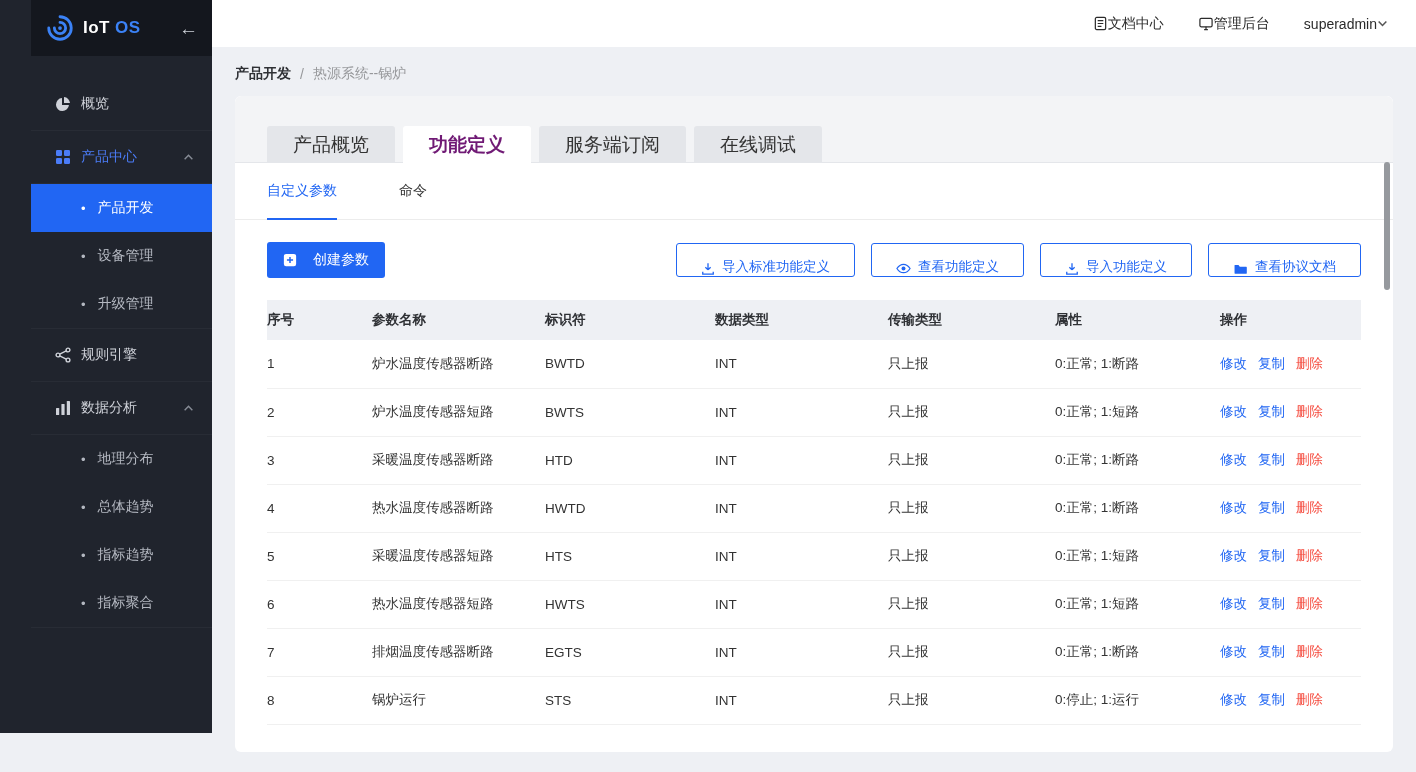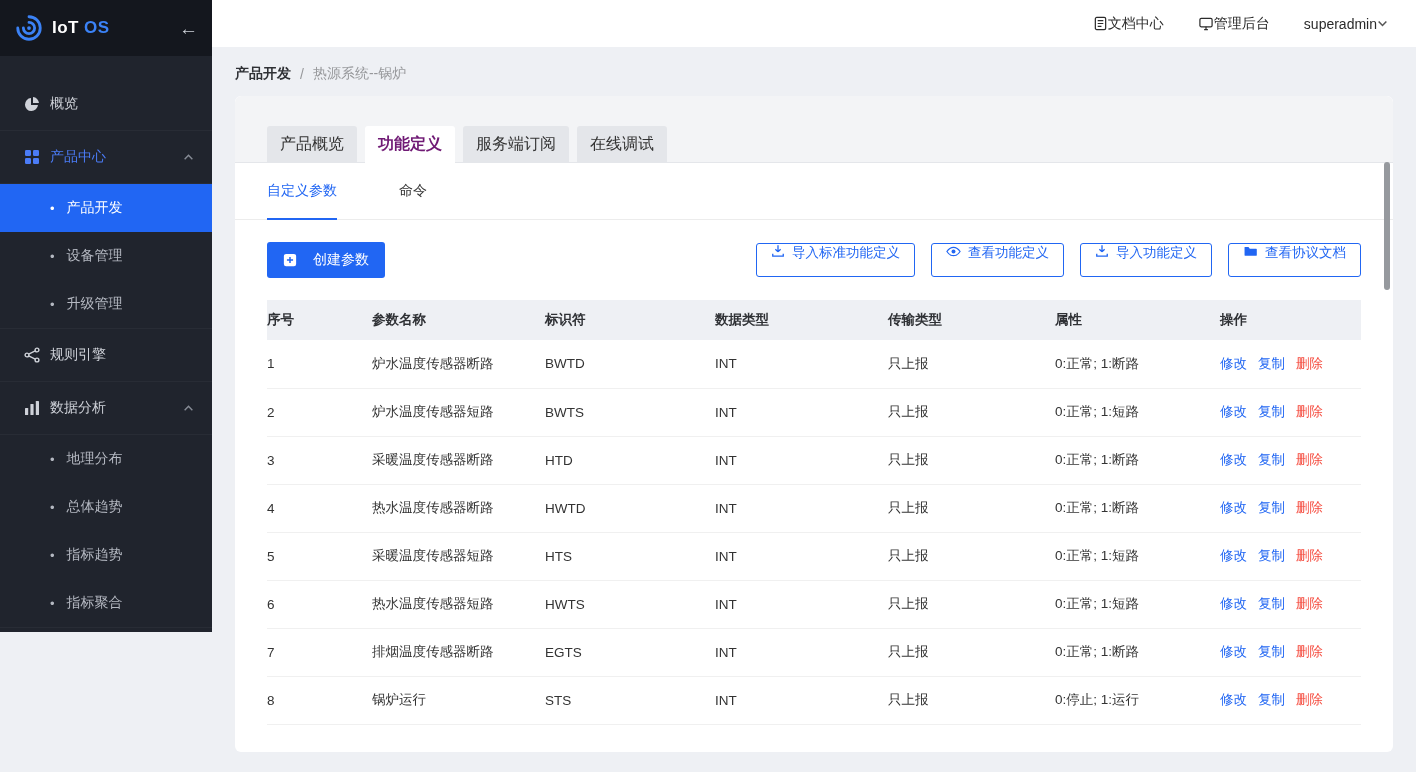--- a/index.html
+++ b/index.html
@@ -1,21 +1,21 @@
 <!DOCTYPE html>
 <html><head>
 <meta charset="utf-8">
 <style>
   *{box-sizing:border-box;margin:0;padding:0;}
   html,body{width:1416px;height:772px;overflow:hidden;}
   body{font-family:"Liberation Sans","DejaVu Sans",sans-serif;background:#eef0f4;font-size:14px;color:#333;}
   a{text-decoration:none;}
 
   
-  .sidebar{position:fixed;left:0;top:0;width:212px;height:632px;background:#20242d;z-index:20;}
+  .sidebar{position:fixed;left:0;top:0;width:212px;height:733px;background:#20242d;z-index:20;padding-left:31px;}
   .logo-bar{height:56px;background:#14171e;display:flex;align-items:center;gap:8px;padding:0 14px;}
   .logo-swirl{width:30px;height:30px;display:flex;}
   .brand{font-size:17px;font-weight:700;color:#fff;letter-spacing:.5px;display:flex;}
   .brand-accent{color:#3b82f6;margin-left:5px;}
   .back-arrow{margin-left:auto;color:#cfd3da;font-size:19px;cursor:pointer;line-height:1;}
   .menu{padding-top:22px;}
   .menu-item{height:53px;display:flex;align-items:center;padding:0 18px 0 24px;color:#cfd2d9;cursor:pointer;border-bottom:1px solid rgba(255,255,255,0.04);}
   .menu-icon{width:16px;height:16px;margin-right:10px;display:flex;align-items:center;}
   .menu-icon svg{width:16px;height:16px;}
   .menu-caret{margin-left:auto;display:flex;color:#878c96;}
@@ -32,32 +32,32 @@
 
   
   .main{margin-left:212px;padding-top:47px;height:772px;}
   .breadcrumb{padding:18px 23px 13px;display:flex;gap:9px;align-items:center;font-size:14px;}
   .crumb-section{font-weight:700;color:#2f3135;}
   .crumb-sep,.crumb-current{color:#97989b;}
 
   .card{margin:0 23px;background:#fff;border-radius:6px;height:656px;position:relative;overflow:hidden;}
   .tabs-strip{background:#f3f4f6;padding:30px 32px 0;display:flex;gap:8px;position:relative;border-radius:6px 6px 0 0;}
   .tabs-strip::after{content:'';position:absolute;left:0;right:0;bottom:0;height:1px;background:#e4e6ea;}
-  .tab{position:relative;z-index:1;height:37px;padding:0 13px;display:flex;align-items:center;background:#e4e6ea;color:#333;font-size:16px;border-radius:3px 3px 0 0;cursor:pointer;white-space:nowrap;}
+  .tab{position:relative;z-index:1;height:37px;padding:0 26px;display:flex;align-items:center;background:#e4e6ea;color:#333;font-size:19px;border-radius:3px 3px 0 0;cursor:pointer;white-space:nowrap;}
   .tab.active{background:#fff;font-weight:700;color:#701a75;}
 
   .subtabs{display:flex;gap:62px;padding:0 32px;border-bottom:1px solid #ececec;}
   .subtab{height:56px;display:flex;align-items:center;font-size:14px;color:#333;position:relative;cursor:pointer;}
   .subtab.active{color:#2166f3;font-weight:400;}
   .subtab.active::after{content:'';position:absolute;left:0;right:0;bottom:-1px;height:2px;background:#2166f3;}
 
   .toolbar{display:flex;align-items:center;padding:22px 32px 0;}
   .btn-primary{display:flex;align-items:center;gap:16px;background:#2166f3;color:#fff;height:36px;padding:0 16px;border:none;border-radius:3px;font-size:14px;cursor:pointer;font-family:inherit;}
   .toolbar-right{margin-left:auto;display:flex;gap:16px;}
-  .btn-ghost{display:flex;align-items:flex-start;gap:7px;background:#fff;color:#2166f3;border:1px solid #2166f3;height:34px;padding:0 14px;border-radius:3px;font-size:13.5px;cursor:pointer;font-family:inherit;white-space:nowrap;}
+  .btn-ghost{display:flex;align-items:flex-end;gap:7px;background:#fff;color:#2166f3;border:1px solid #2166f3;height:34px;padding:0 24px;border-radius:3px;font-size:13.5px;cursor:pointer;font-family:inherit;white-space:nowrap;}
   .btn-ghost svg,.btn-primary svg{display:block;}
 
   .param-table{width:calc(100% - 64px);margin:22px 32px 0;border-collapse:collapse;table-layout:fixed;font-size:13.5px;}
   .param-table th{text-align:left;background:#eef0f4;height:40px;font-weight:700;color:#2f3135;padding:0;}
   .param-table td{height:48px;border-bottom:1px solid #f0f0f0;color:#333;padding:0;}
   .param-table th:first-child,.param-table td:first-child{}
   .op-link{color:#2166f3;margin-right:11px;cursor:pointer;}
   .op-link.danger{color:#f5483b;margin-right:0;}
 
   .scroll-thumb{position:absolute;right:3px;top:66px;width:6px;height:128px;background:#96999e;border-radius:3px;cursor:grab;}

